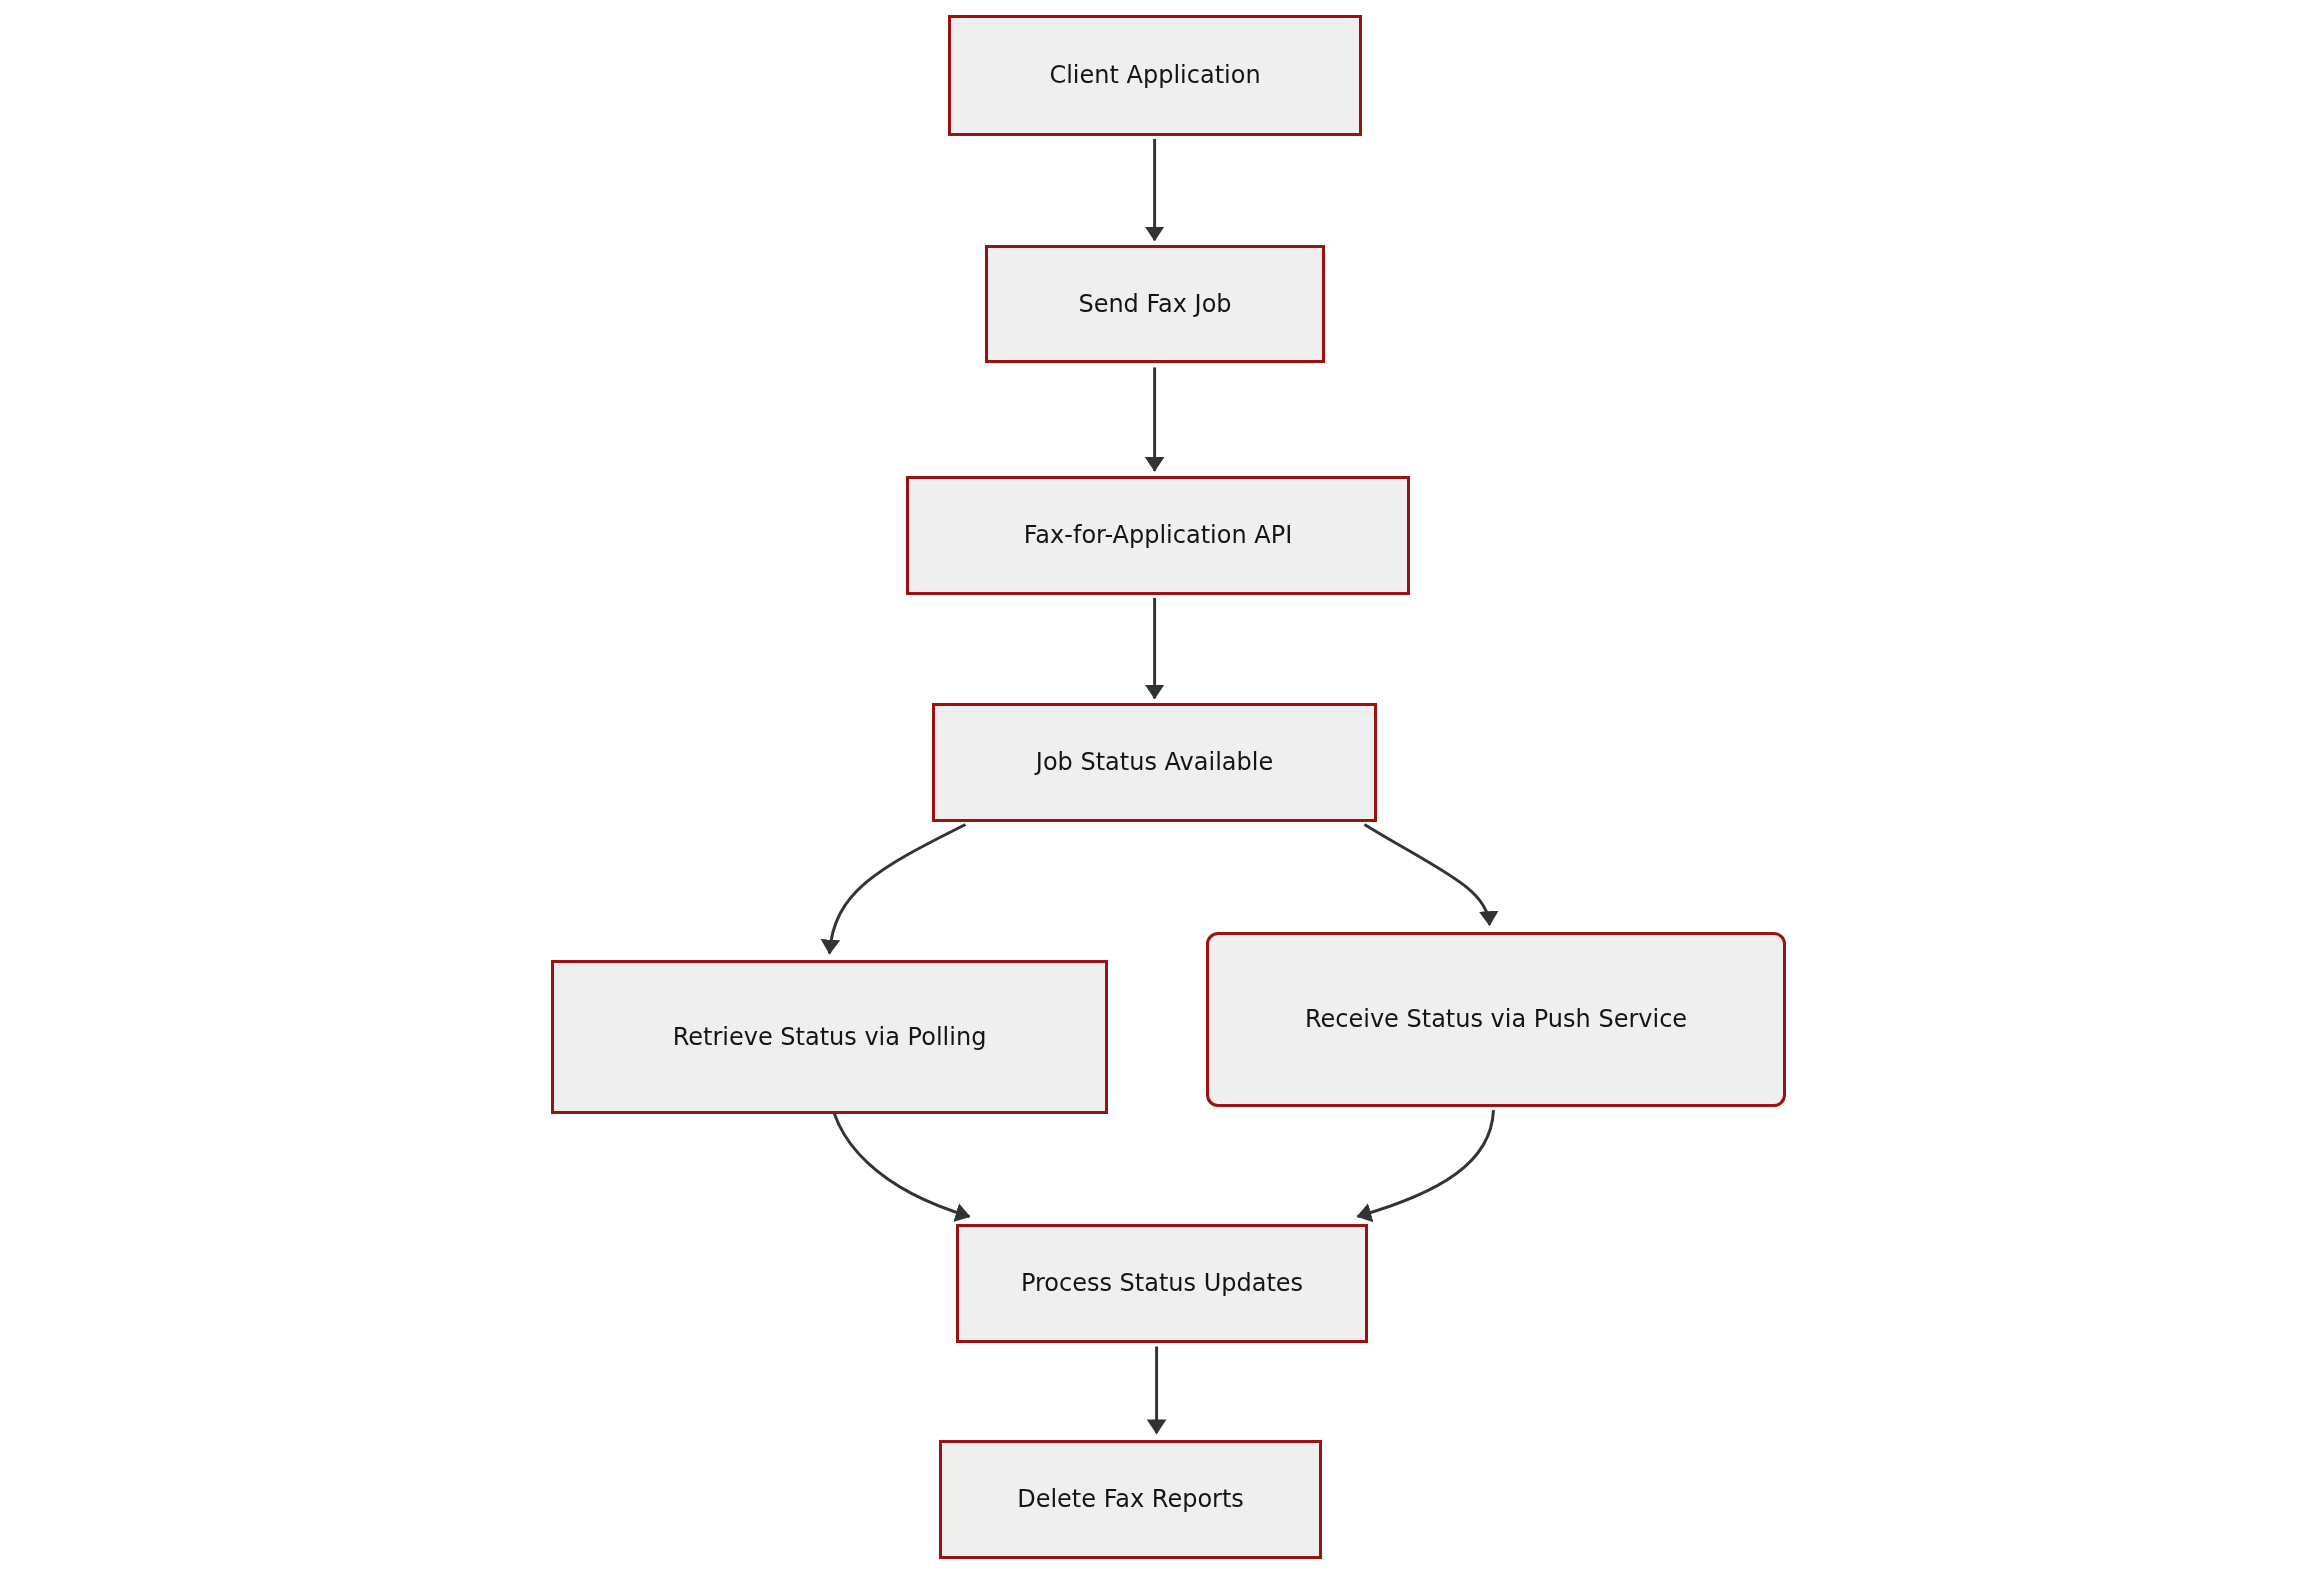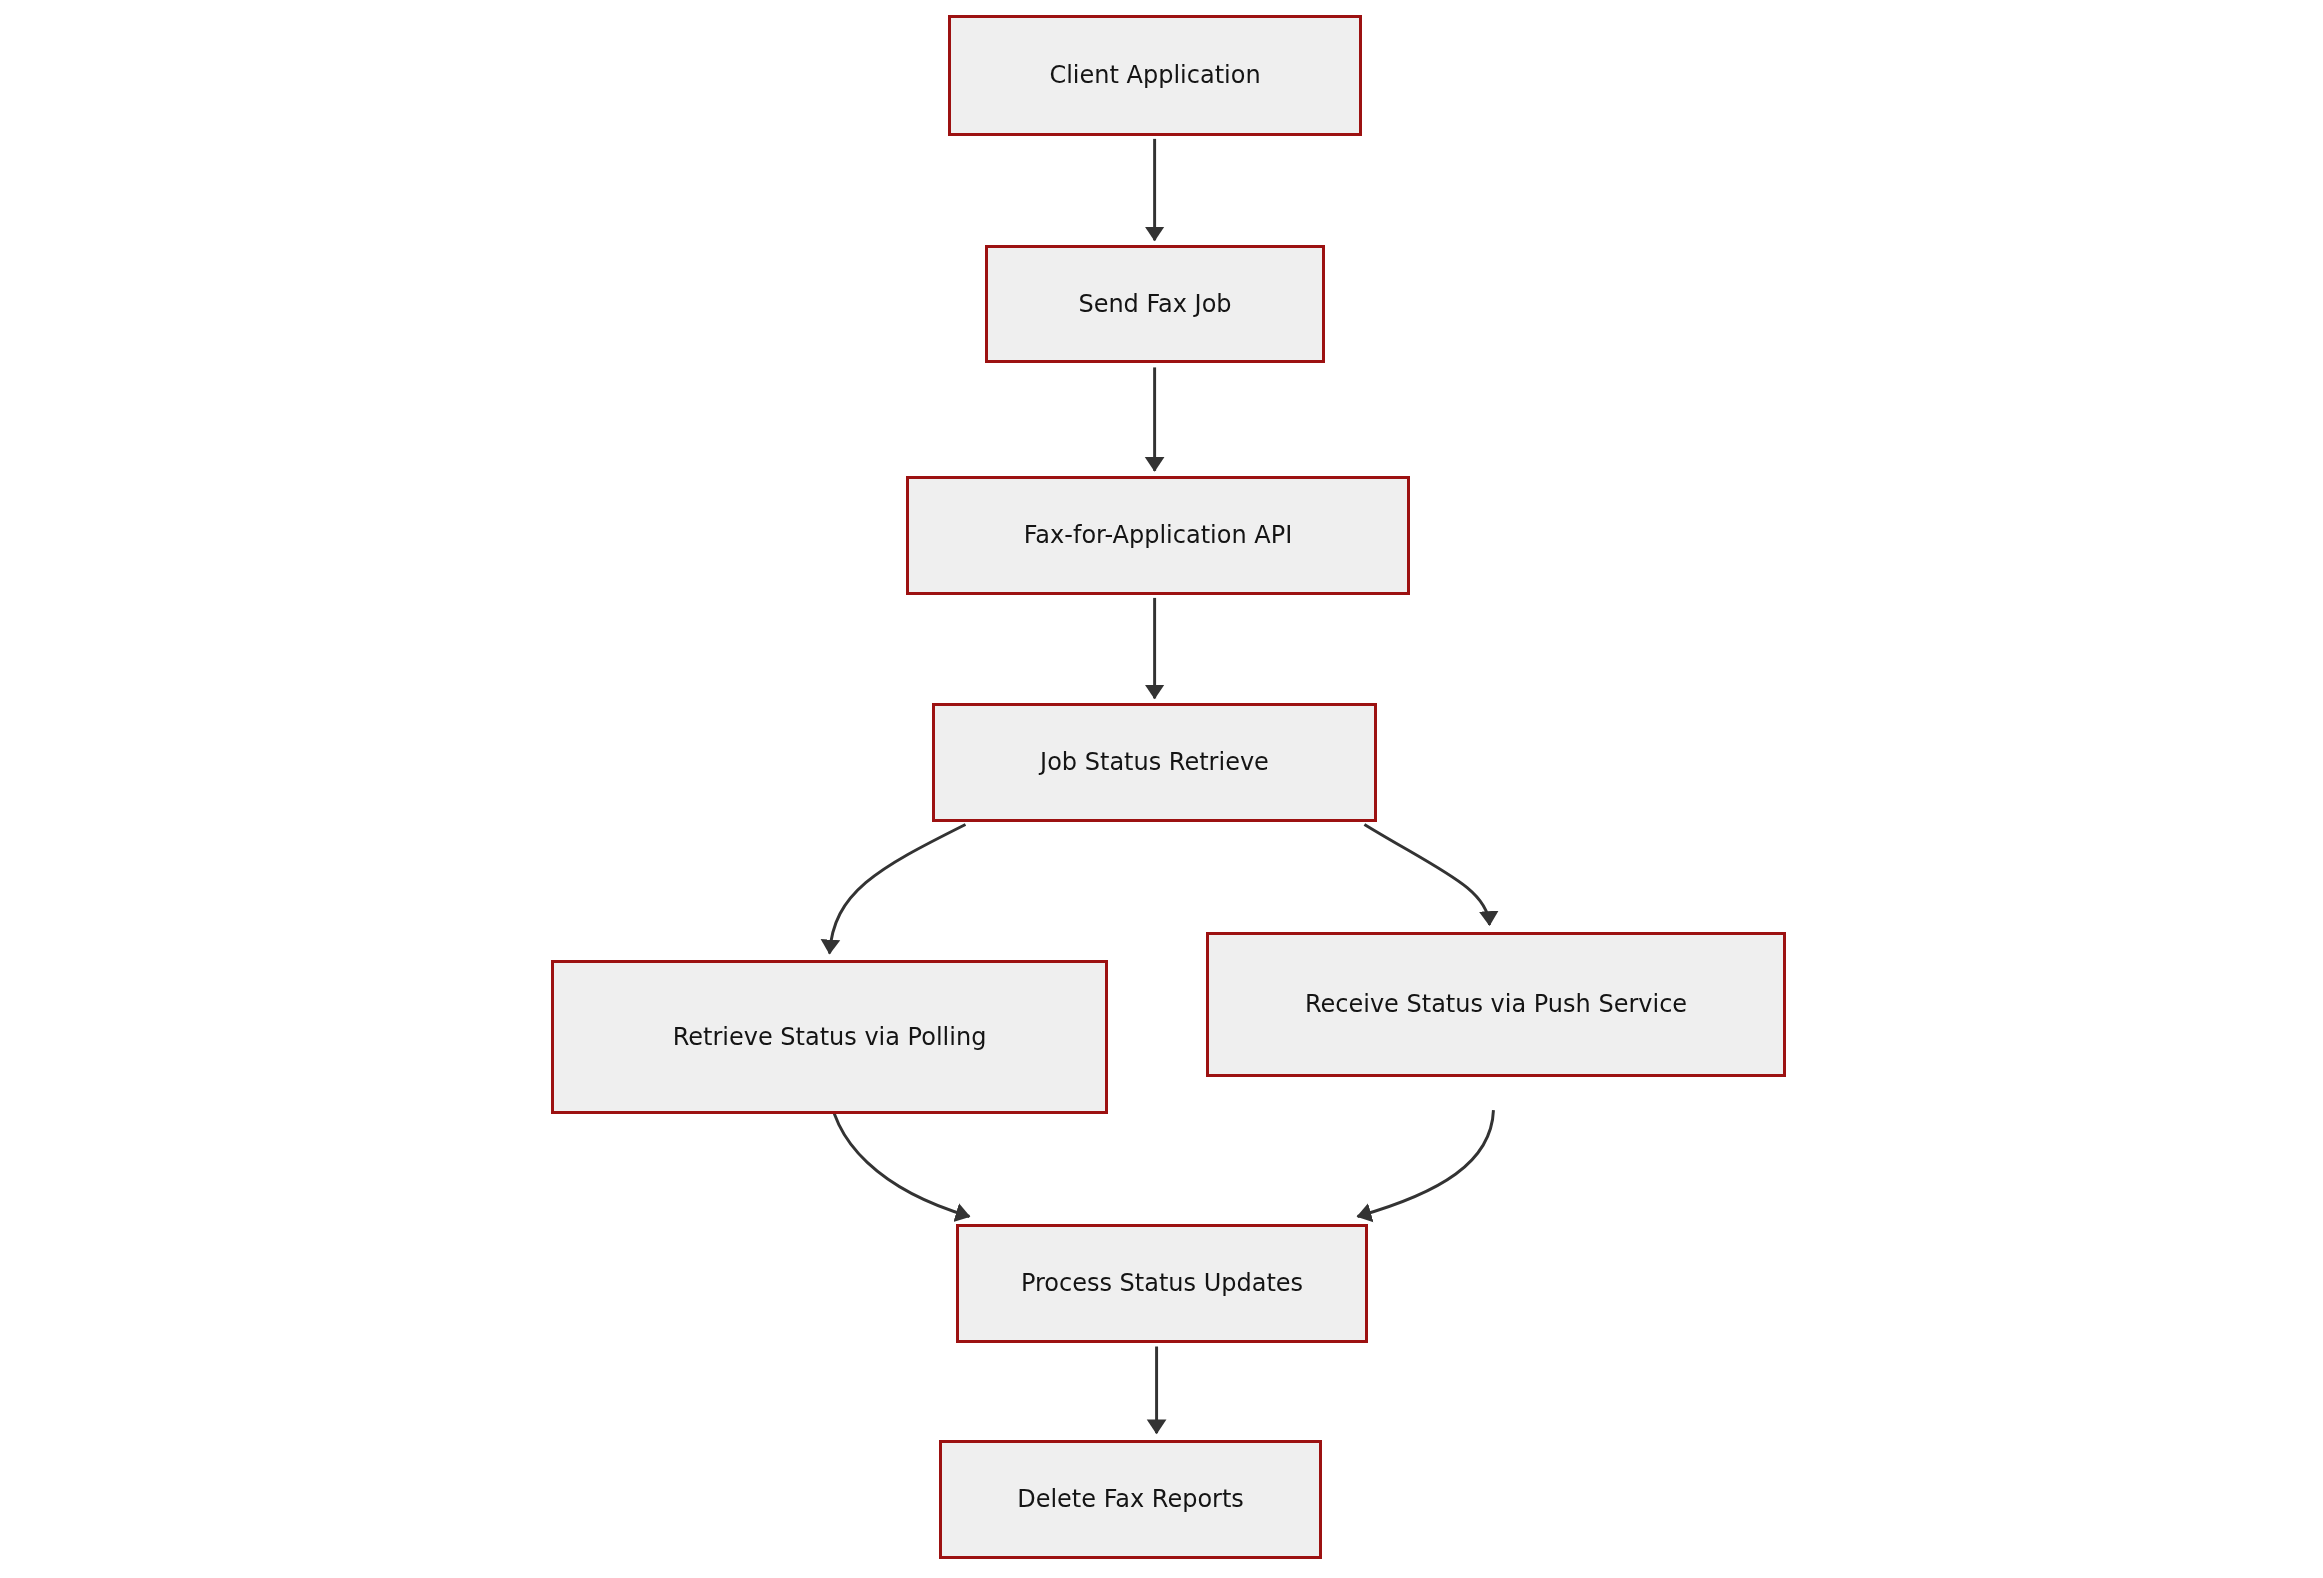--- a/index.html
+++ b/index.html
@@ -42,21 +42,21 @@
     text-align: center;
     padding: 0 23.6px;
   }
 
   
   #n-client   { left: 948px;  top: 14.8px;   width: 414px; height: 121px; }
   #n-sendfax  { left: 985px; top: 245px;  width: 340px; height: 118px; }
   #n-faxapi   { left: 906px;  top: 476px;  width: 504px; height: 119px; }
   #n-status   { left: 932px;  top: 703px;  width: 445px; height: 119px; }
   #n-polling  { left: 551px;  top: 960px;  width: 557px; height: 154px; }
-  #n-push     { left: 1206px; top: 932px;  width: 580px; height: 145px; line-height: 1.65; }
+  #n-push     { left: 1206px; top: 932px;  width: 580px; height: 175px; line-height: 1.65; border-radius: 12px; }
   #n-process  { left: 956px;  top: 1224px; width: 412px; height: 119px; }
   #n-delete   { left: 939px;  top: 1440px; width: 383px; height: 119px; }
 </style>
 </head>
 <body>
 
 <div class="canvas">
 
   <svg class="edges" viewBox="0 0 2359 1602" xmlns="http://www.w3.org/2000/svg">
     <defs>
@@ -88,21 +88,21 @@
 
   <div class="node" id="n-sendfax">
     <span>Send Fax Job</span>
   </div>
 
   <div class="node" id="n-faxapi">
     <span>Fax-for-Application API</span>
   </div>
 
   <div class="node" id="n-status">
-    <span>Job Status Retrieve</span>
+    <span>Job Status Available</span>
   </div>
 
   <div class="node" id="n-polling">
     <span>Retrieve Status via Polling</span>
   </div>
 
   <div class="node" id="n-push">
     <span>Receive Status via Push Service</span>
   </div>
 

